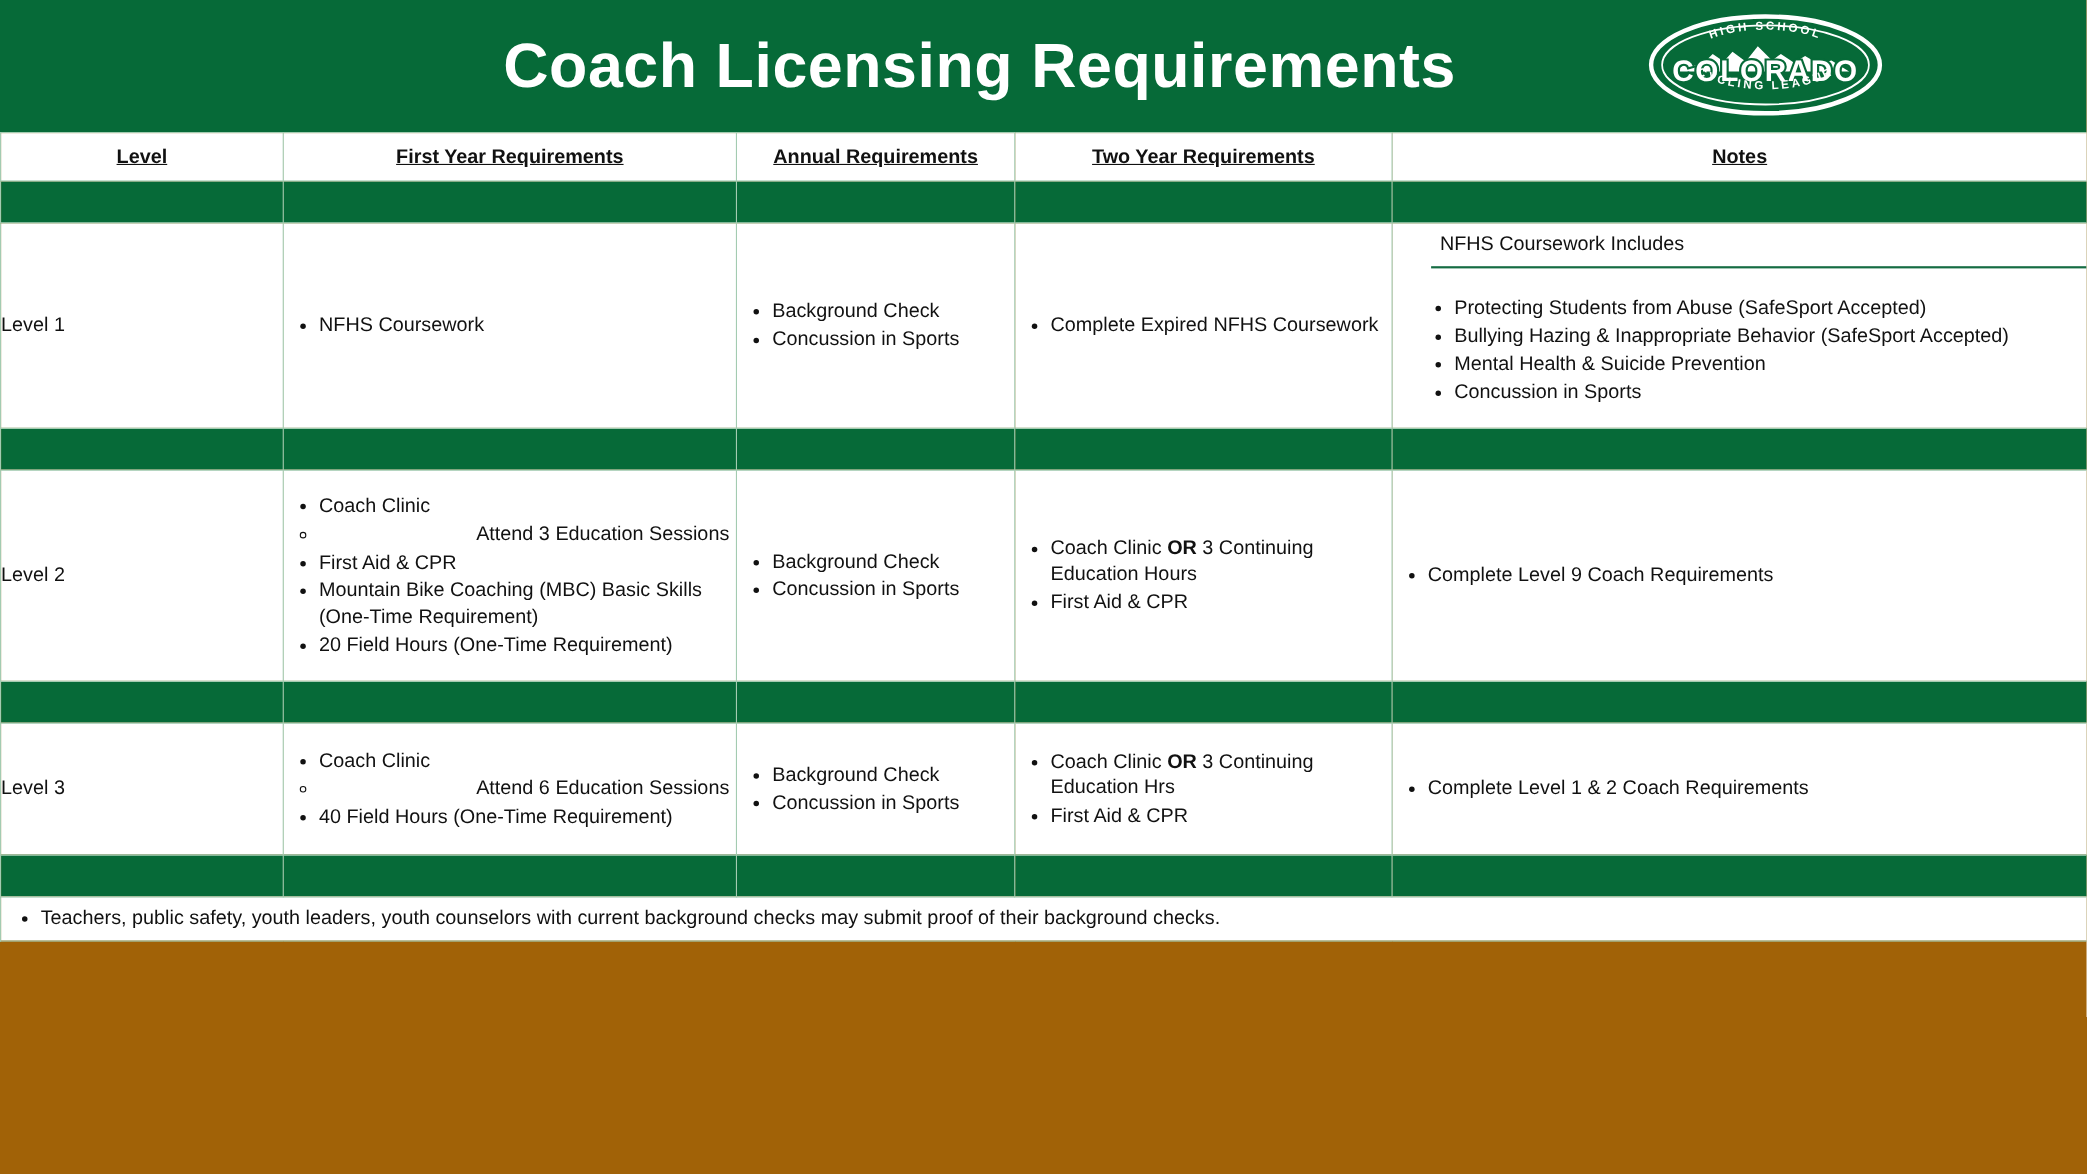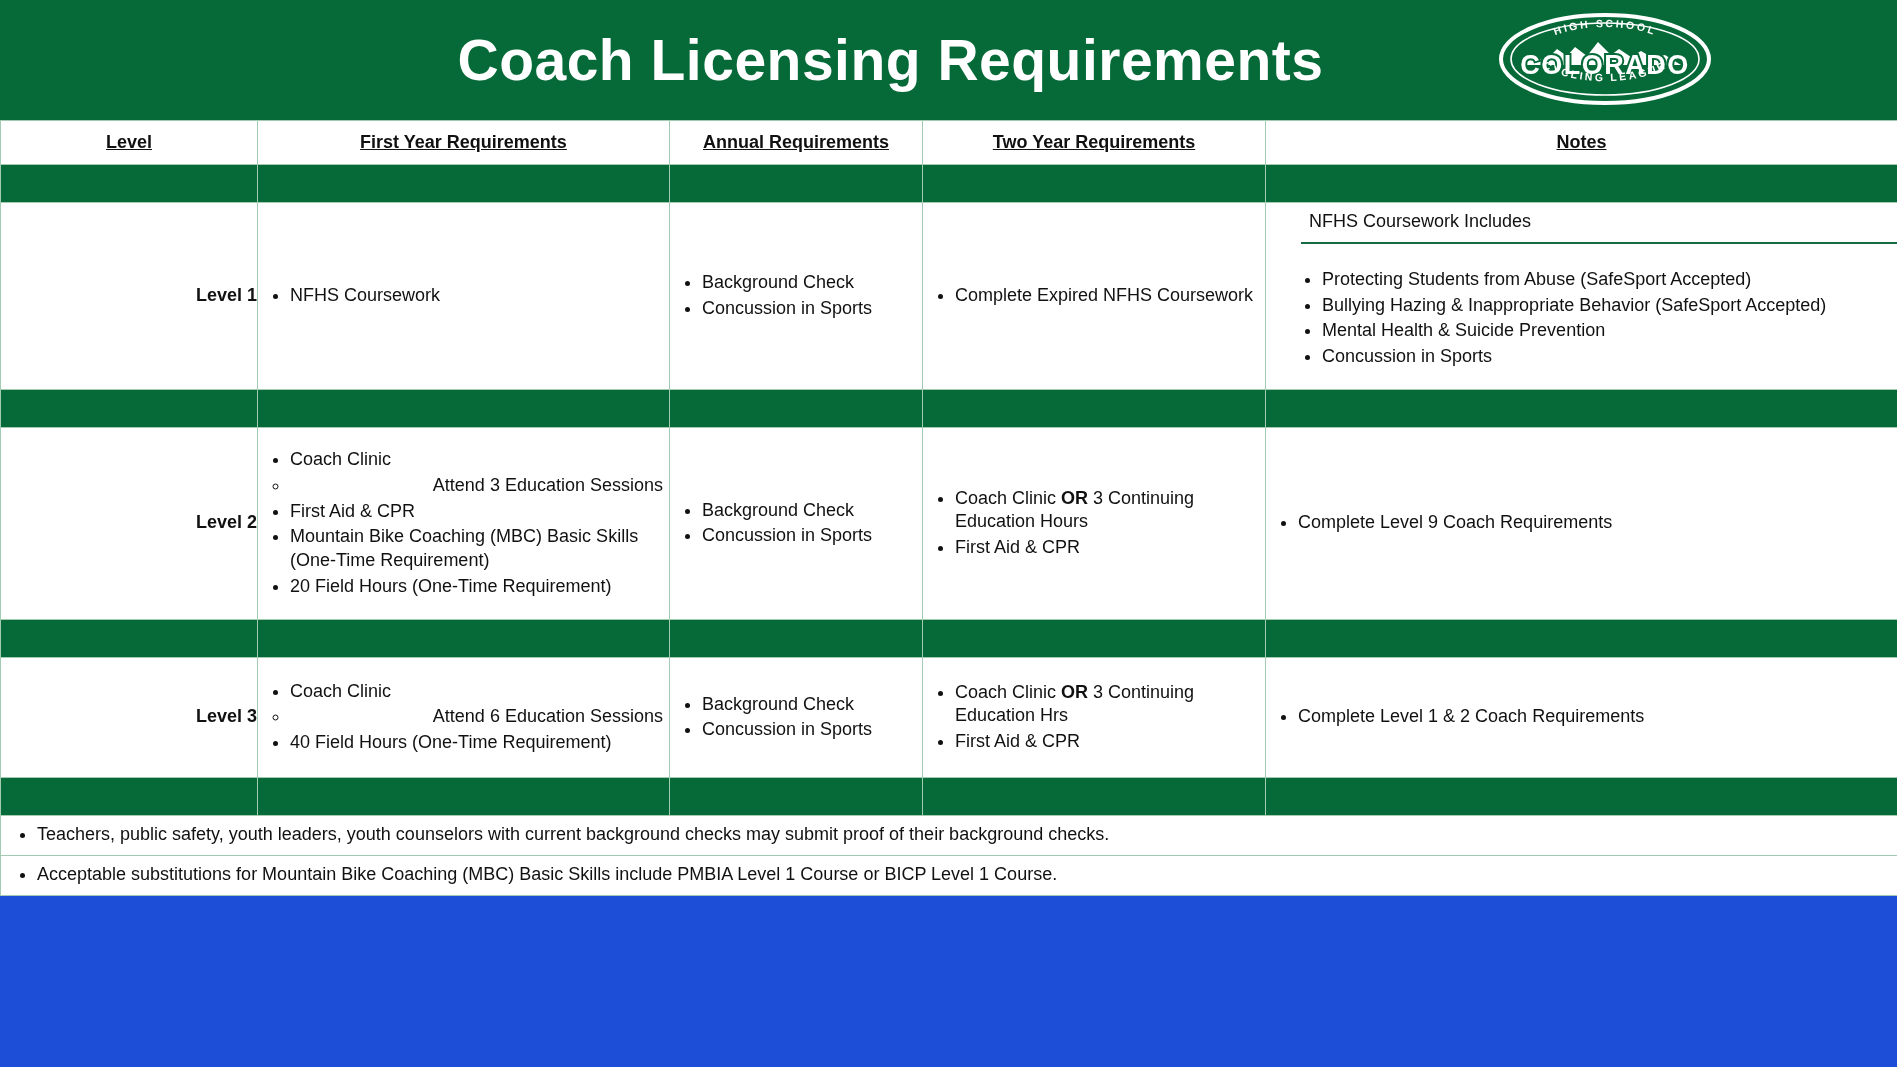--- a/index.html
+++ b/index.html
@@ -1,20 +1,20 @@
 <!DOCTYPE html>
 <html><head>
 <meta charset="utf-8">
 <style>
   html, body { margin: 0; padding: 0; background: #ffffff; }
   .page {
     position: relative;
     width: 1897px;
     height: 1067px;
-    background: #1d4ed8;
+    background: #a16207;
     font-family: "Liberation Sans", sans-serif;
     color: #111111;
     overflow: hidden;
   }
 
   
   .masthead {
     position: relative;
     width: 100%;
     height: 120px;
@@ -62,22 +62,22 @@
     text-align: center;
   }
   tr.spacer-row { height: 38px; }
   tr.spacer-row td { background: #066a38; }
 
   tr.row-l1 { height: 170px; }
   tr.row-l2 { height: 192px; }
   tr.row-l3 { height: 120px; }
 
   td.level-cell {
-    text-align: right;
-    font-weight: 700;
+    text-align: left;
+    font-weight: 400;
   }
   td.list-cell ul {
     margin: 0;
     padding: 4px 6px 4px 32px;
     list-style: disc outside;
   }
   td.list-cell li { margin: 2px 0; }
   td.list-cell li.sub {
     list-style-type: circle;
     text-align: right;
@@ -266,23 +266,16 @@
           <td></td>
       </tr>
 
       <tr class="foot-row">
         <td colspan="5">
           <ul>
               <li>Teachers, public safety, youth leaders, youth counselors with current background checks may submit proof of their background checks.</li>
             </ul>
         </td>
       </tr>
-      <tr class="foot-row">
-        <td colspan="5">
-          <ul>
-              <li>Acceptable substitutions for Mountain Bike Coaching (MBC) Basic Skills include PMBIA Level 1 Course or BICP Level 1 Course.</li>
-            </ul>
-        </td>
-      </tr>
     </tbody>
   </table>
 
 </div>
 
 </body></html>

